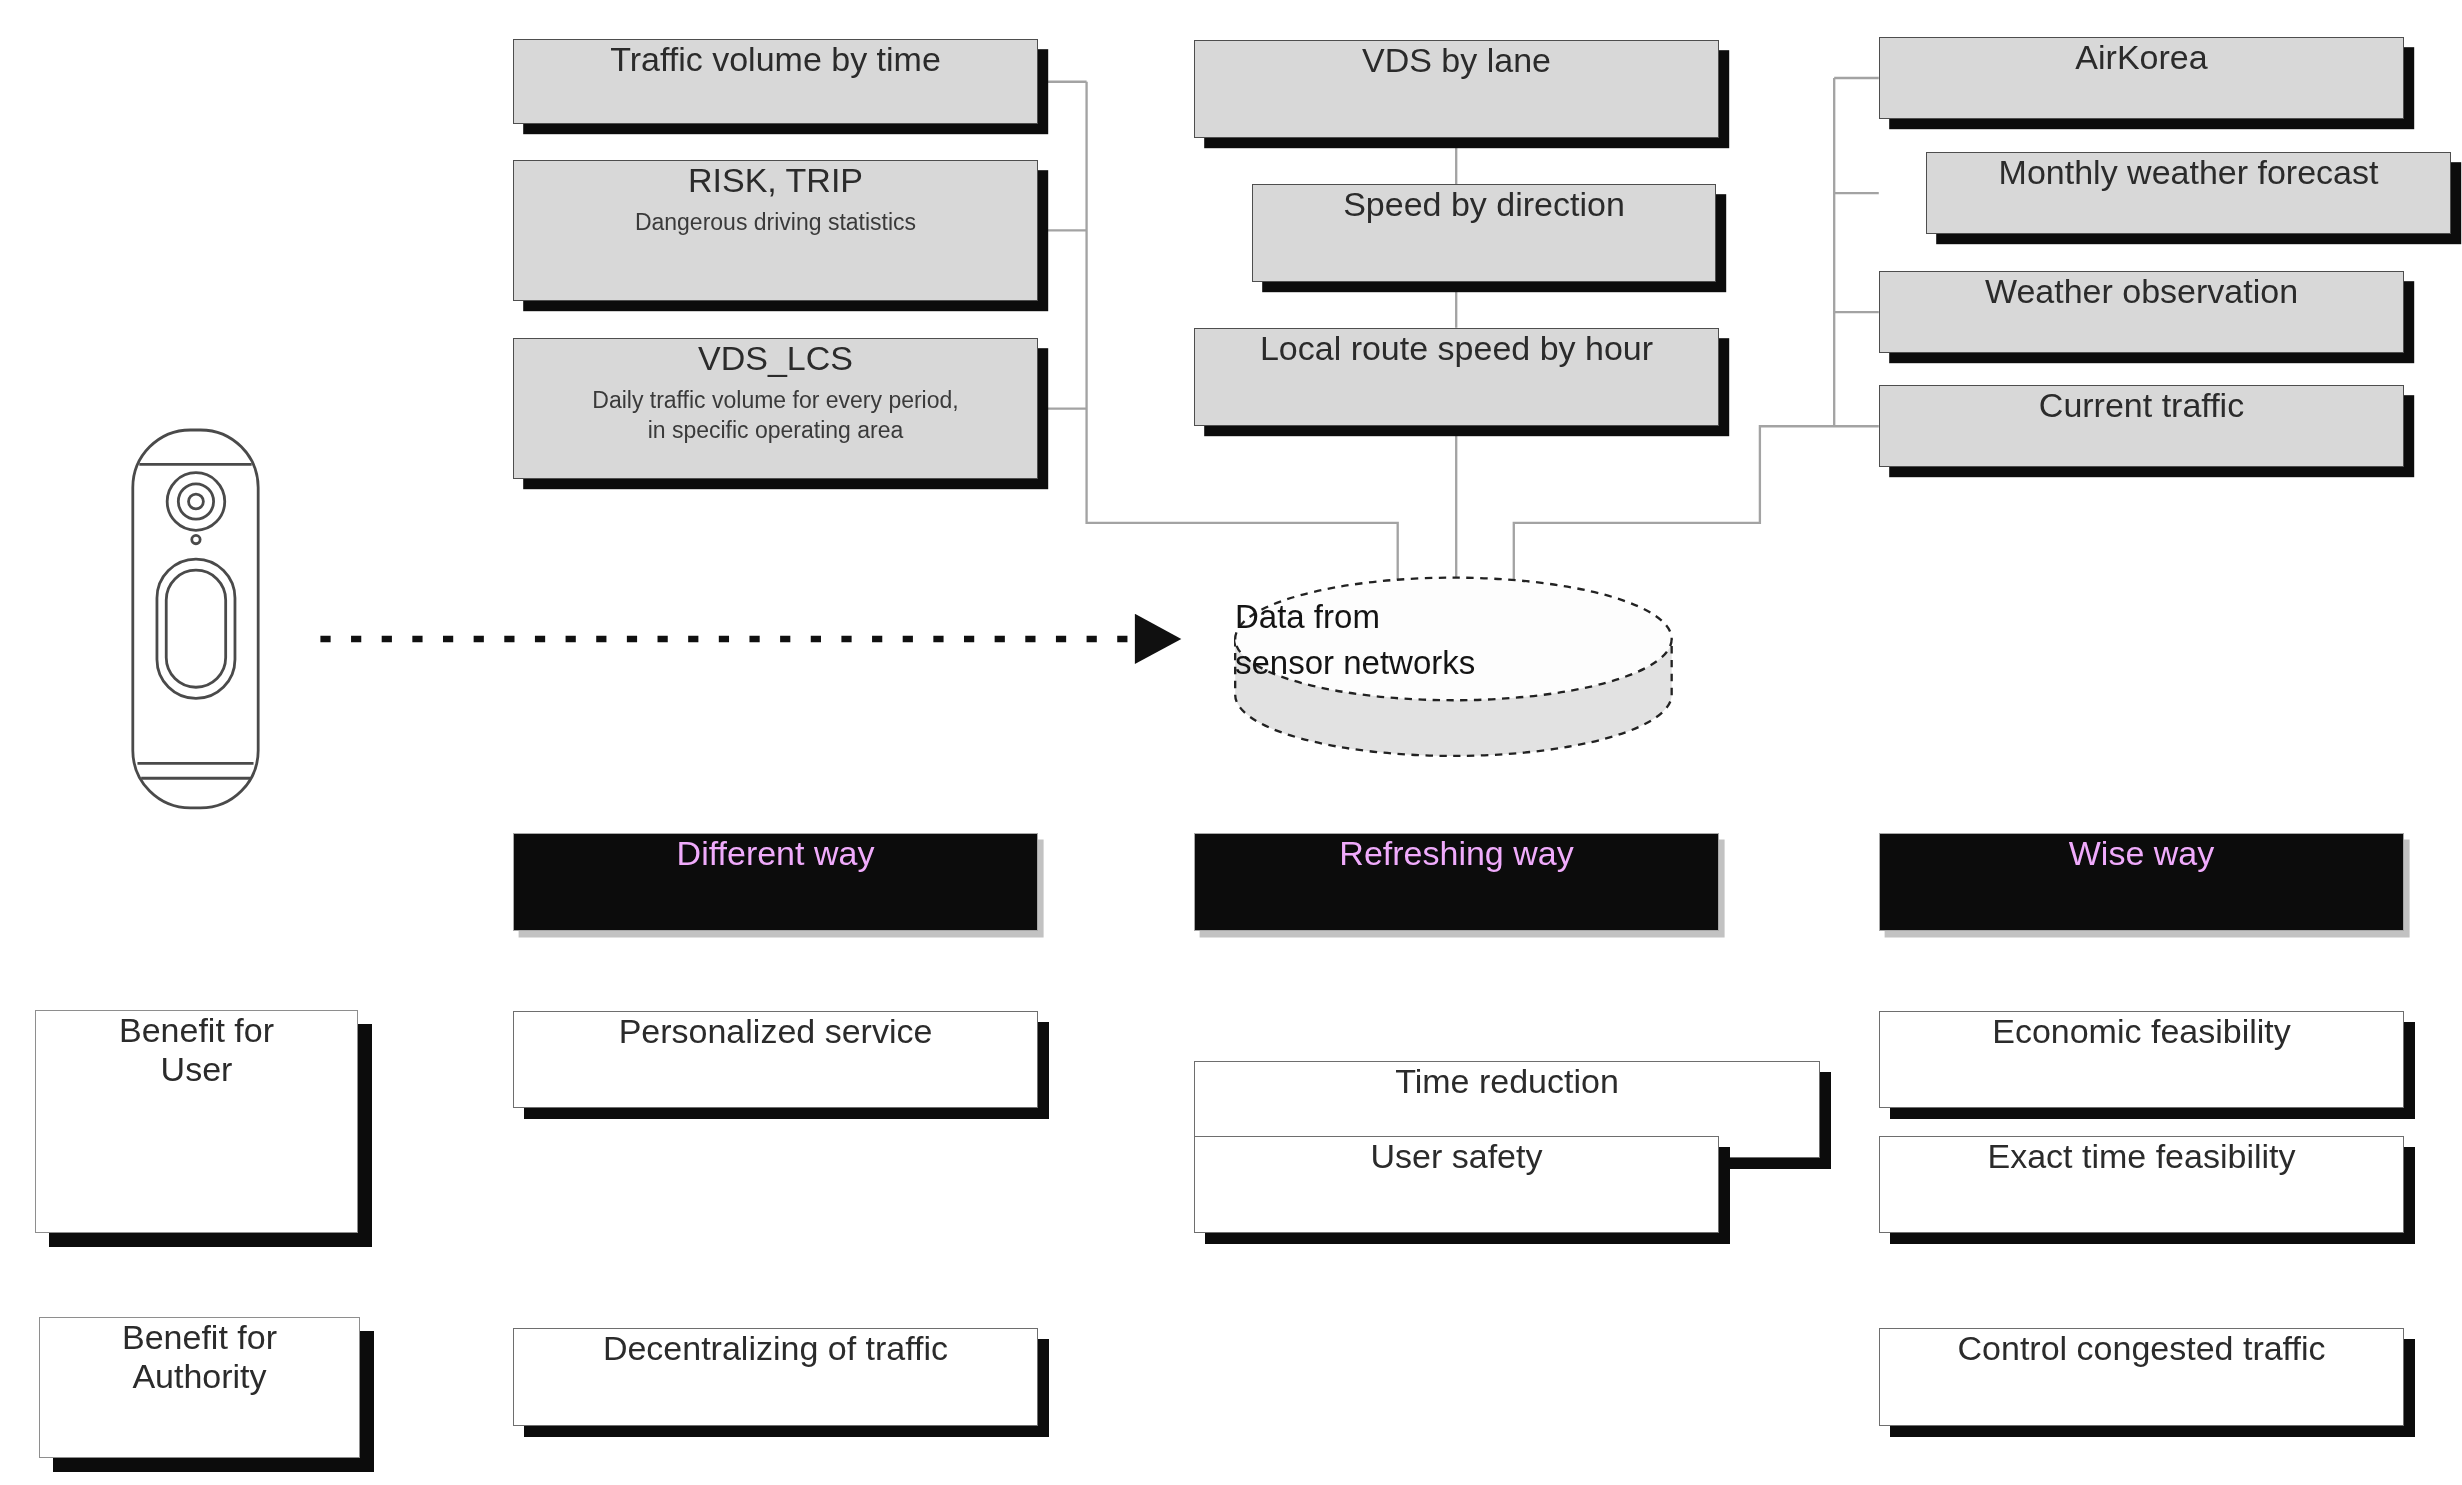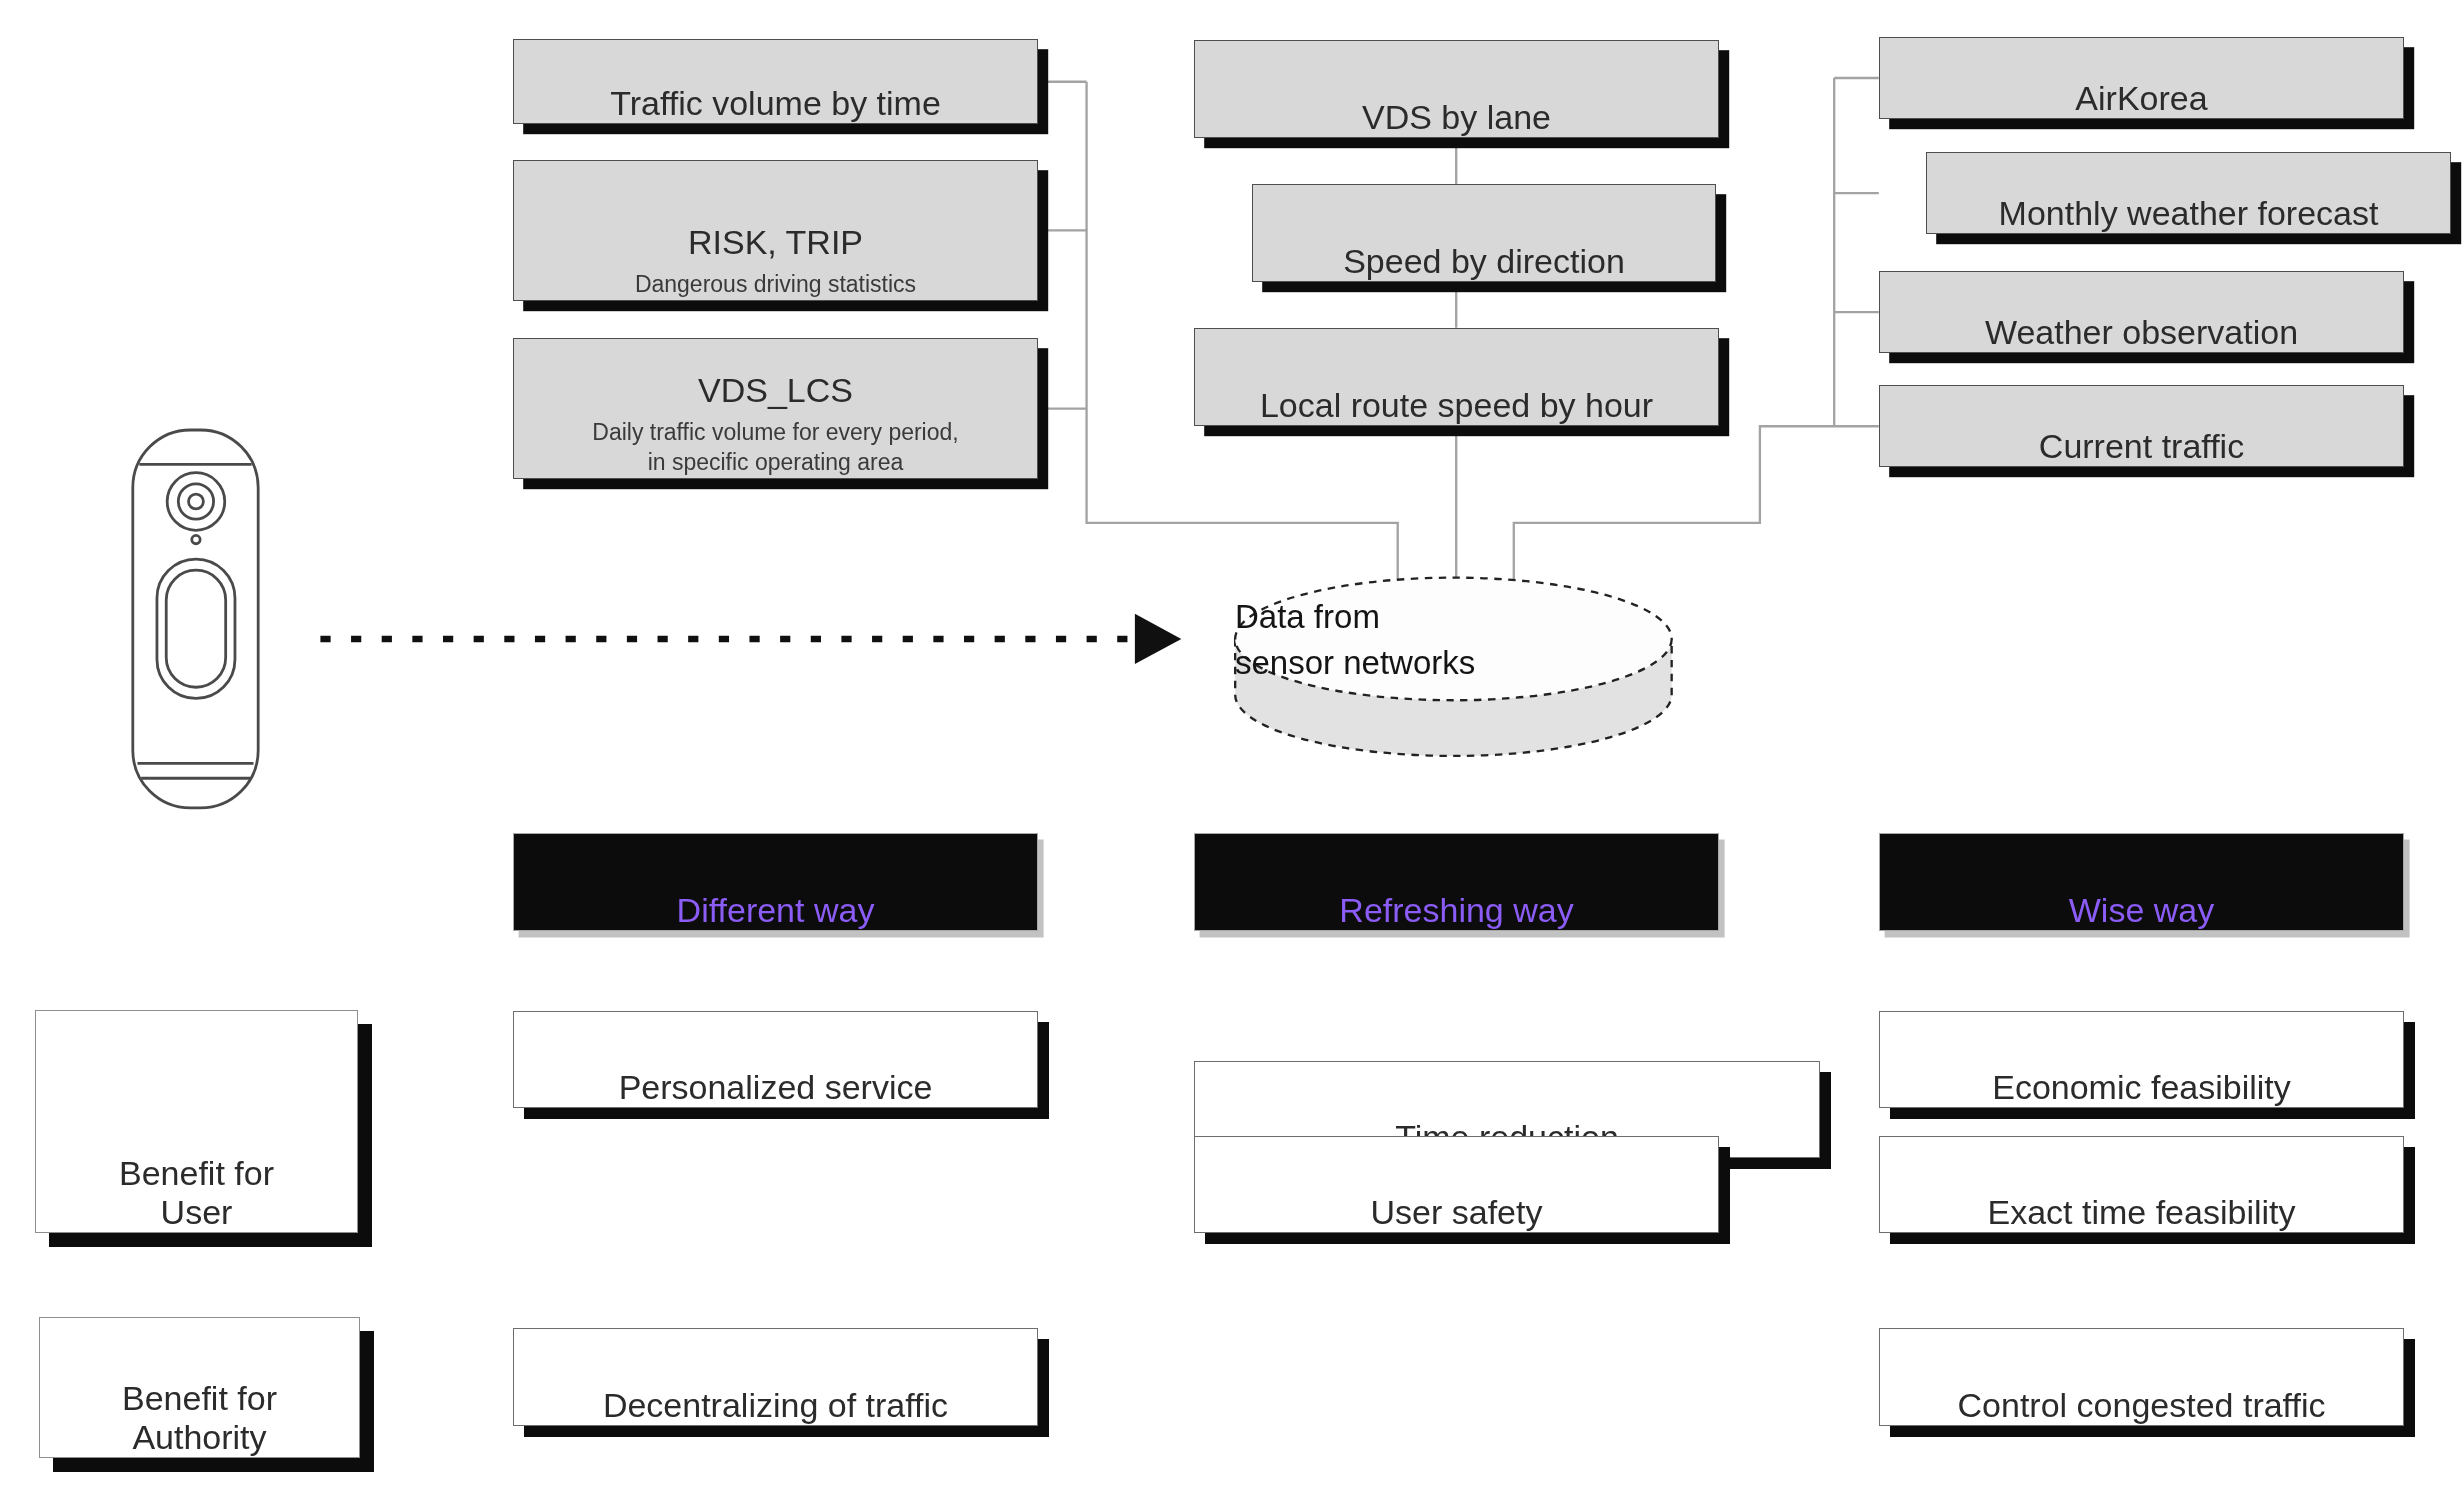--- a/index.html
+++ b/index.html
@@ -1,26 +1,26 @@
 <!DOCTYPE html>
 <html style="font-size:15px"><head>
 <meta charset="utf-8">
 <style>
   html,body{margin:0;padding:0;background:#ffffff}
   .canvas{position:relative;width:2462px;height:1485px;background:#ffffff;
           font-family:"Liberation Sans",sans-serif;color:#2b2b2b;overflow:hidden}
   svg.layer{position:absolute;left:0;top:0}
   .b{position:absolute;box-sizing:border-box;display:flex;flex-direction:column;
-     align-items:center;justify-content:flex-end;text-align:center}
+     align-items:center;justify-content:flex-start;text-align:center}
   .gray{background:#d8d8d8;border:1.9px solid #4e4e4e;box-shadow:10.2px 10.2px 0 #0c0c0c}
   .header{background:#0c0c0c;border:1.9px solid #a8a8a8;box-shadow:5.6px 6.5px 0 #c2c2c2}
   .white{background:#ffffff;border:1.9px solid #6e6e6e;box-shadow:11px 11px 0 #0c0c0c}
   .label{background:#ffffff;border:1.9px solid #8e8e8e;box-shadow:14px 14px 0 #0c0c0c}
   .title{font-size:34px;line-height:1.15;color:#2b2b2b}
-  .header .title{color:#8b5cf6}
+  .header .title{color:#f0abfc}
   .sub{font-size:23px;line-height:1.3;white-space:pre-line;margin-top:8px;color:#3a3a3a}
   .pre{white-space:pre-line}
   .cyl-label{position:absolute;left:1235px;top:594px;width:437px;
              font-size:33px;line-height:1.4;white-space:pre-line;color:#141414}
 </style>
 </head>
 <body>
 
 <div class="canvas">
 

